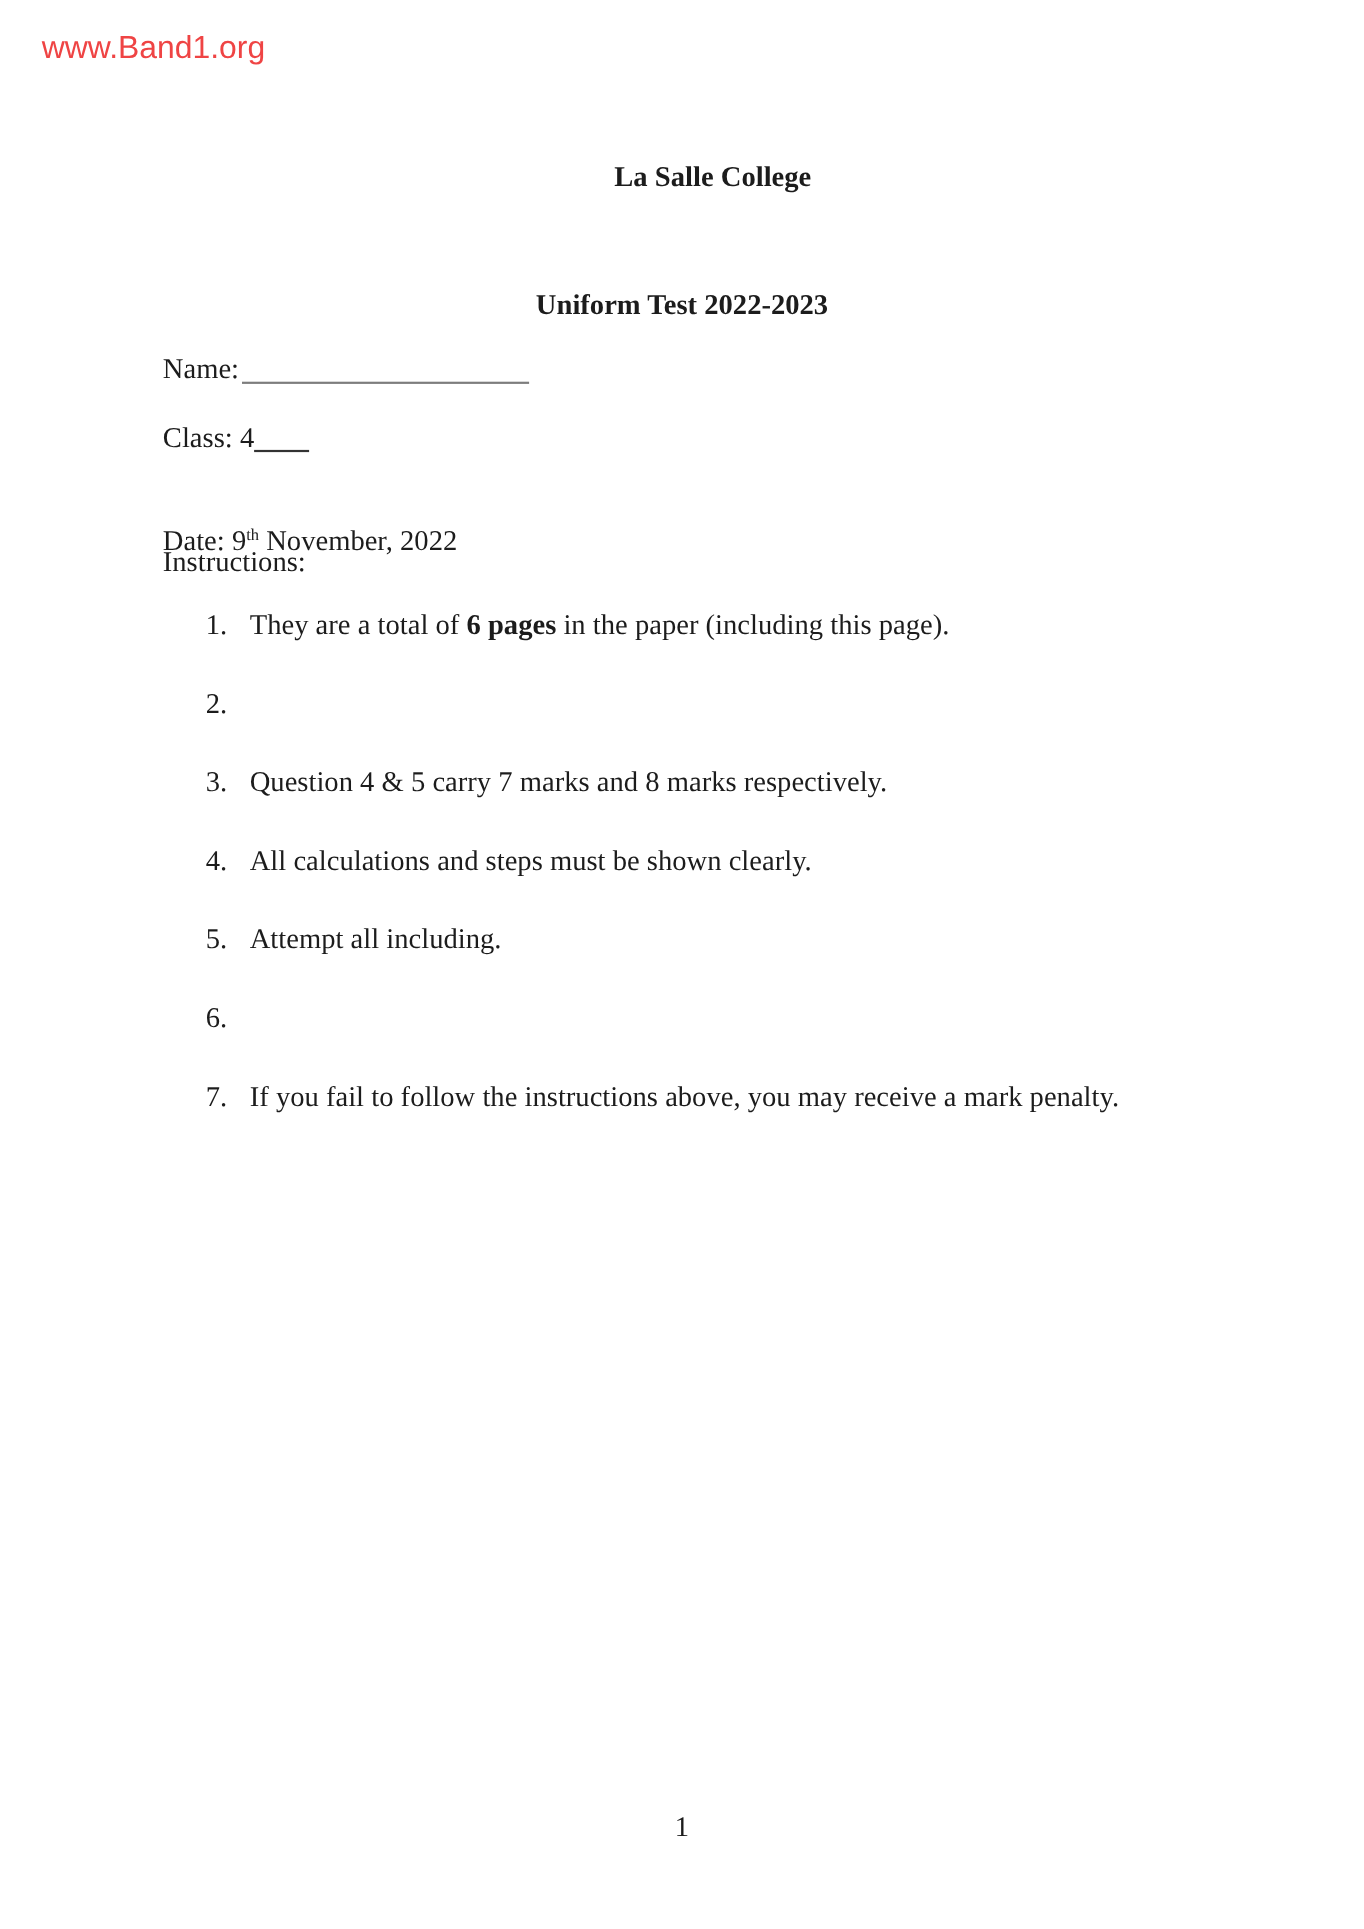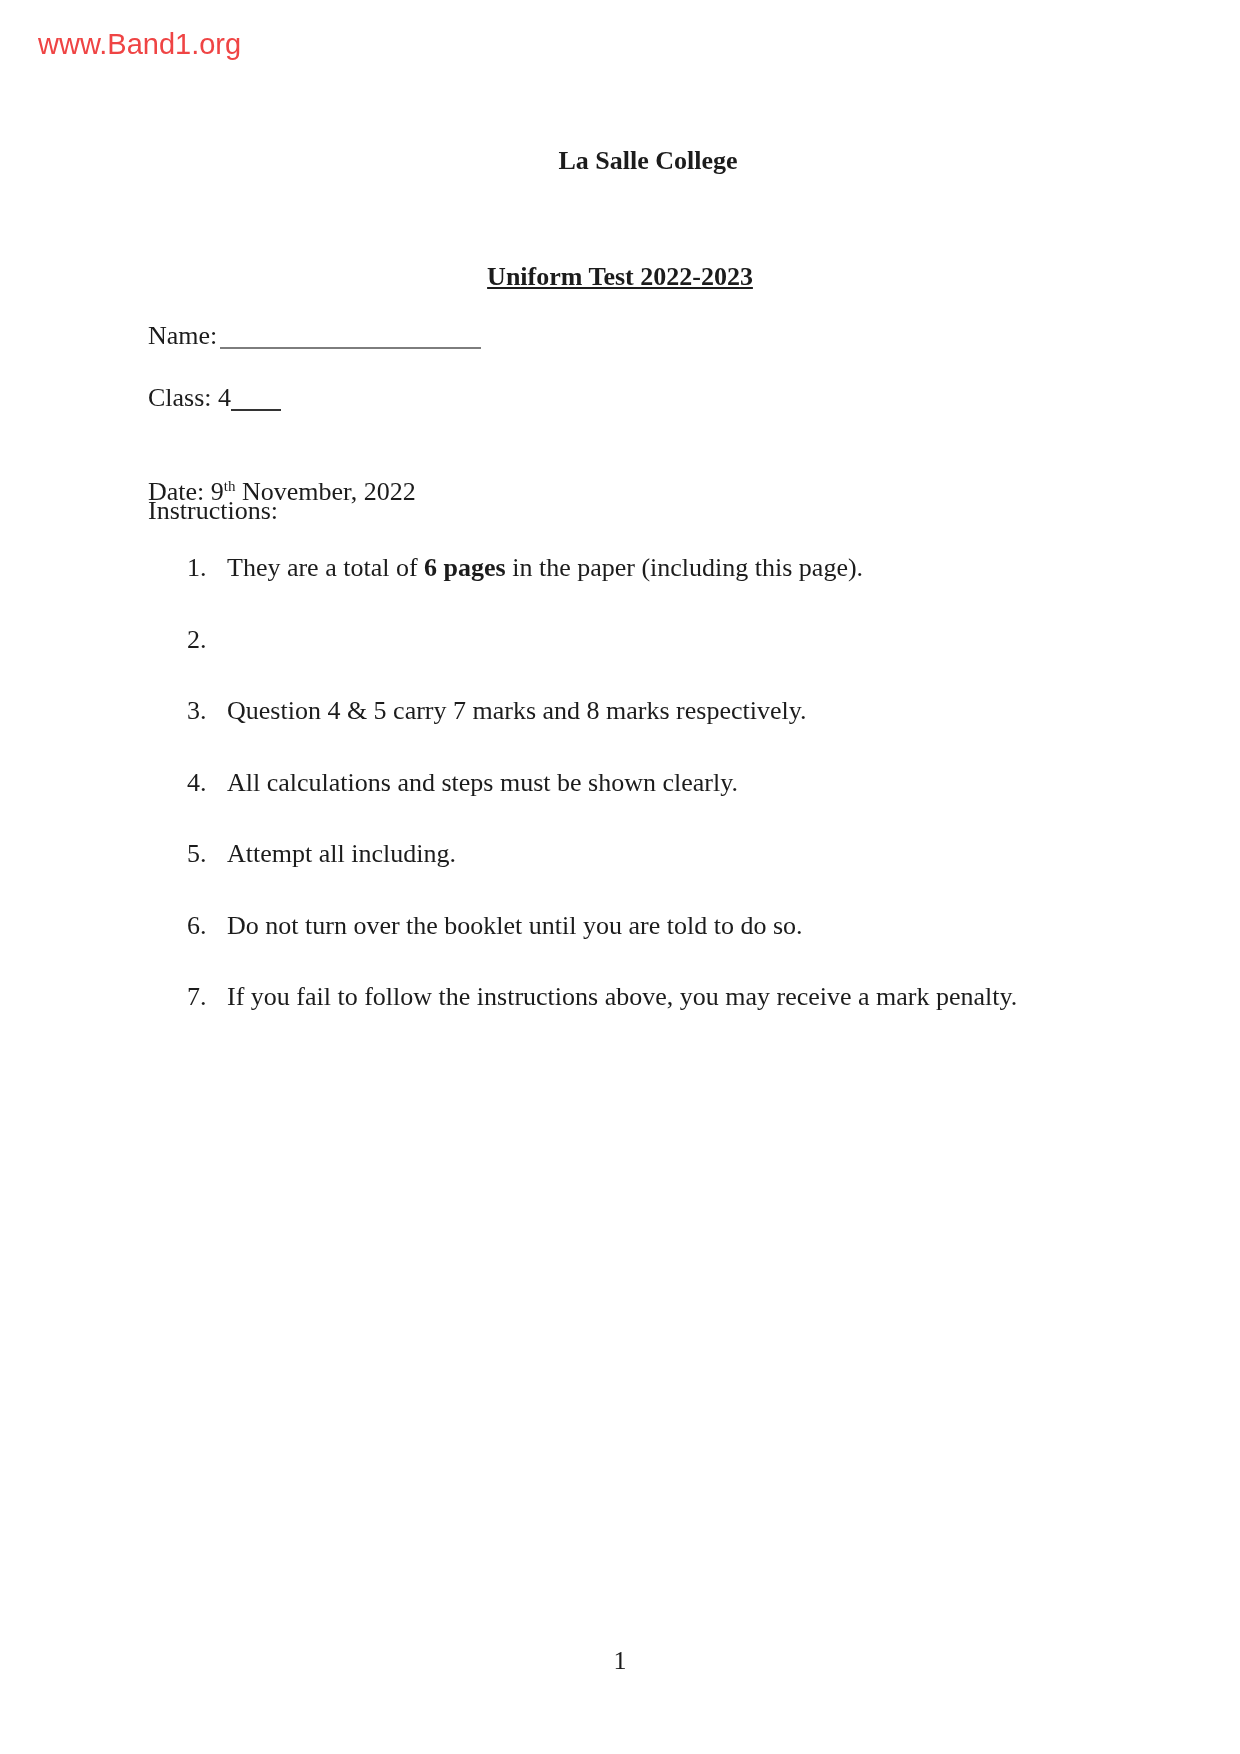--- a/index.html
+++ b/index.html
@@ -26,21 +26,21 @@
     position: absolute;
     left: 0;
     width: 1240px;
     text-align: center;
     font-size: 26px;
     font-weight: bold;
     line-height: 1;
   }
   .t1 { top: 148px; padding-left: 28px; }
   .t2 { top: 207px; }
-  .t3 { top: 264px; text-decoration: underline; }
+  .t3 { top: 264px; }
   .field-line {
     position: absolute;
     left: 148px;
     font-size: 26px;
     line-height: 1;
     white-space: nowrap;
   }
   .f-name { top: 323px; }
   .f-class { top: 385px; }
   .f-date { top: 459px; margin-top: 20px; }
@@ -135,21 +135,20 @@
     <div class="instr-item">
       <span class="item-num">4.</span>
       <span><span>All calculations and steps must be shown clearly.</span><span class="bold-seg"></span><span></span></span>
     </div>
     <div class="instr-item">
       <span class="item-num">5.</span>
       <span><span>Attempt all including.</span><span class="bold-seg"></span><span></span></span>
     </div>
     <div class="instr-item">
       <span class="item-num">6.</span>
-      <span><span>Do not turn over the booklet until you are told to do so.</span><span class="bold-seg"></span><span></span></span>
     </div>
     <div class="instr-item">
       <span class="item-num">7.</span>
       <span><span>If you fail to follow the instructions above, you may receive a mark penalty.</span><span class="bold-seg"></span><span></span></span>
     </div>
   </div>
 
   <div class="page-footer">1</div>
 
 </div>

